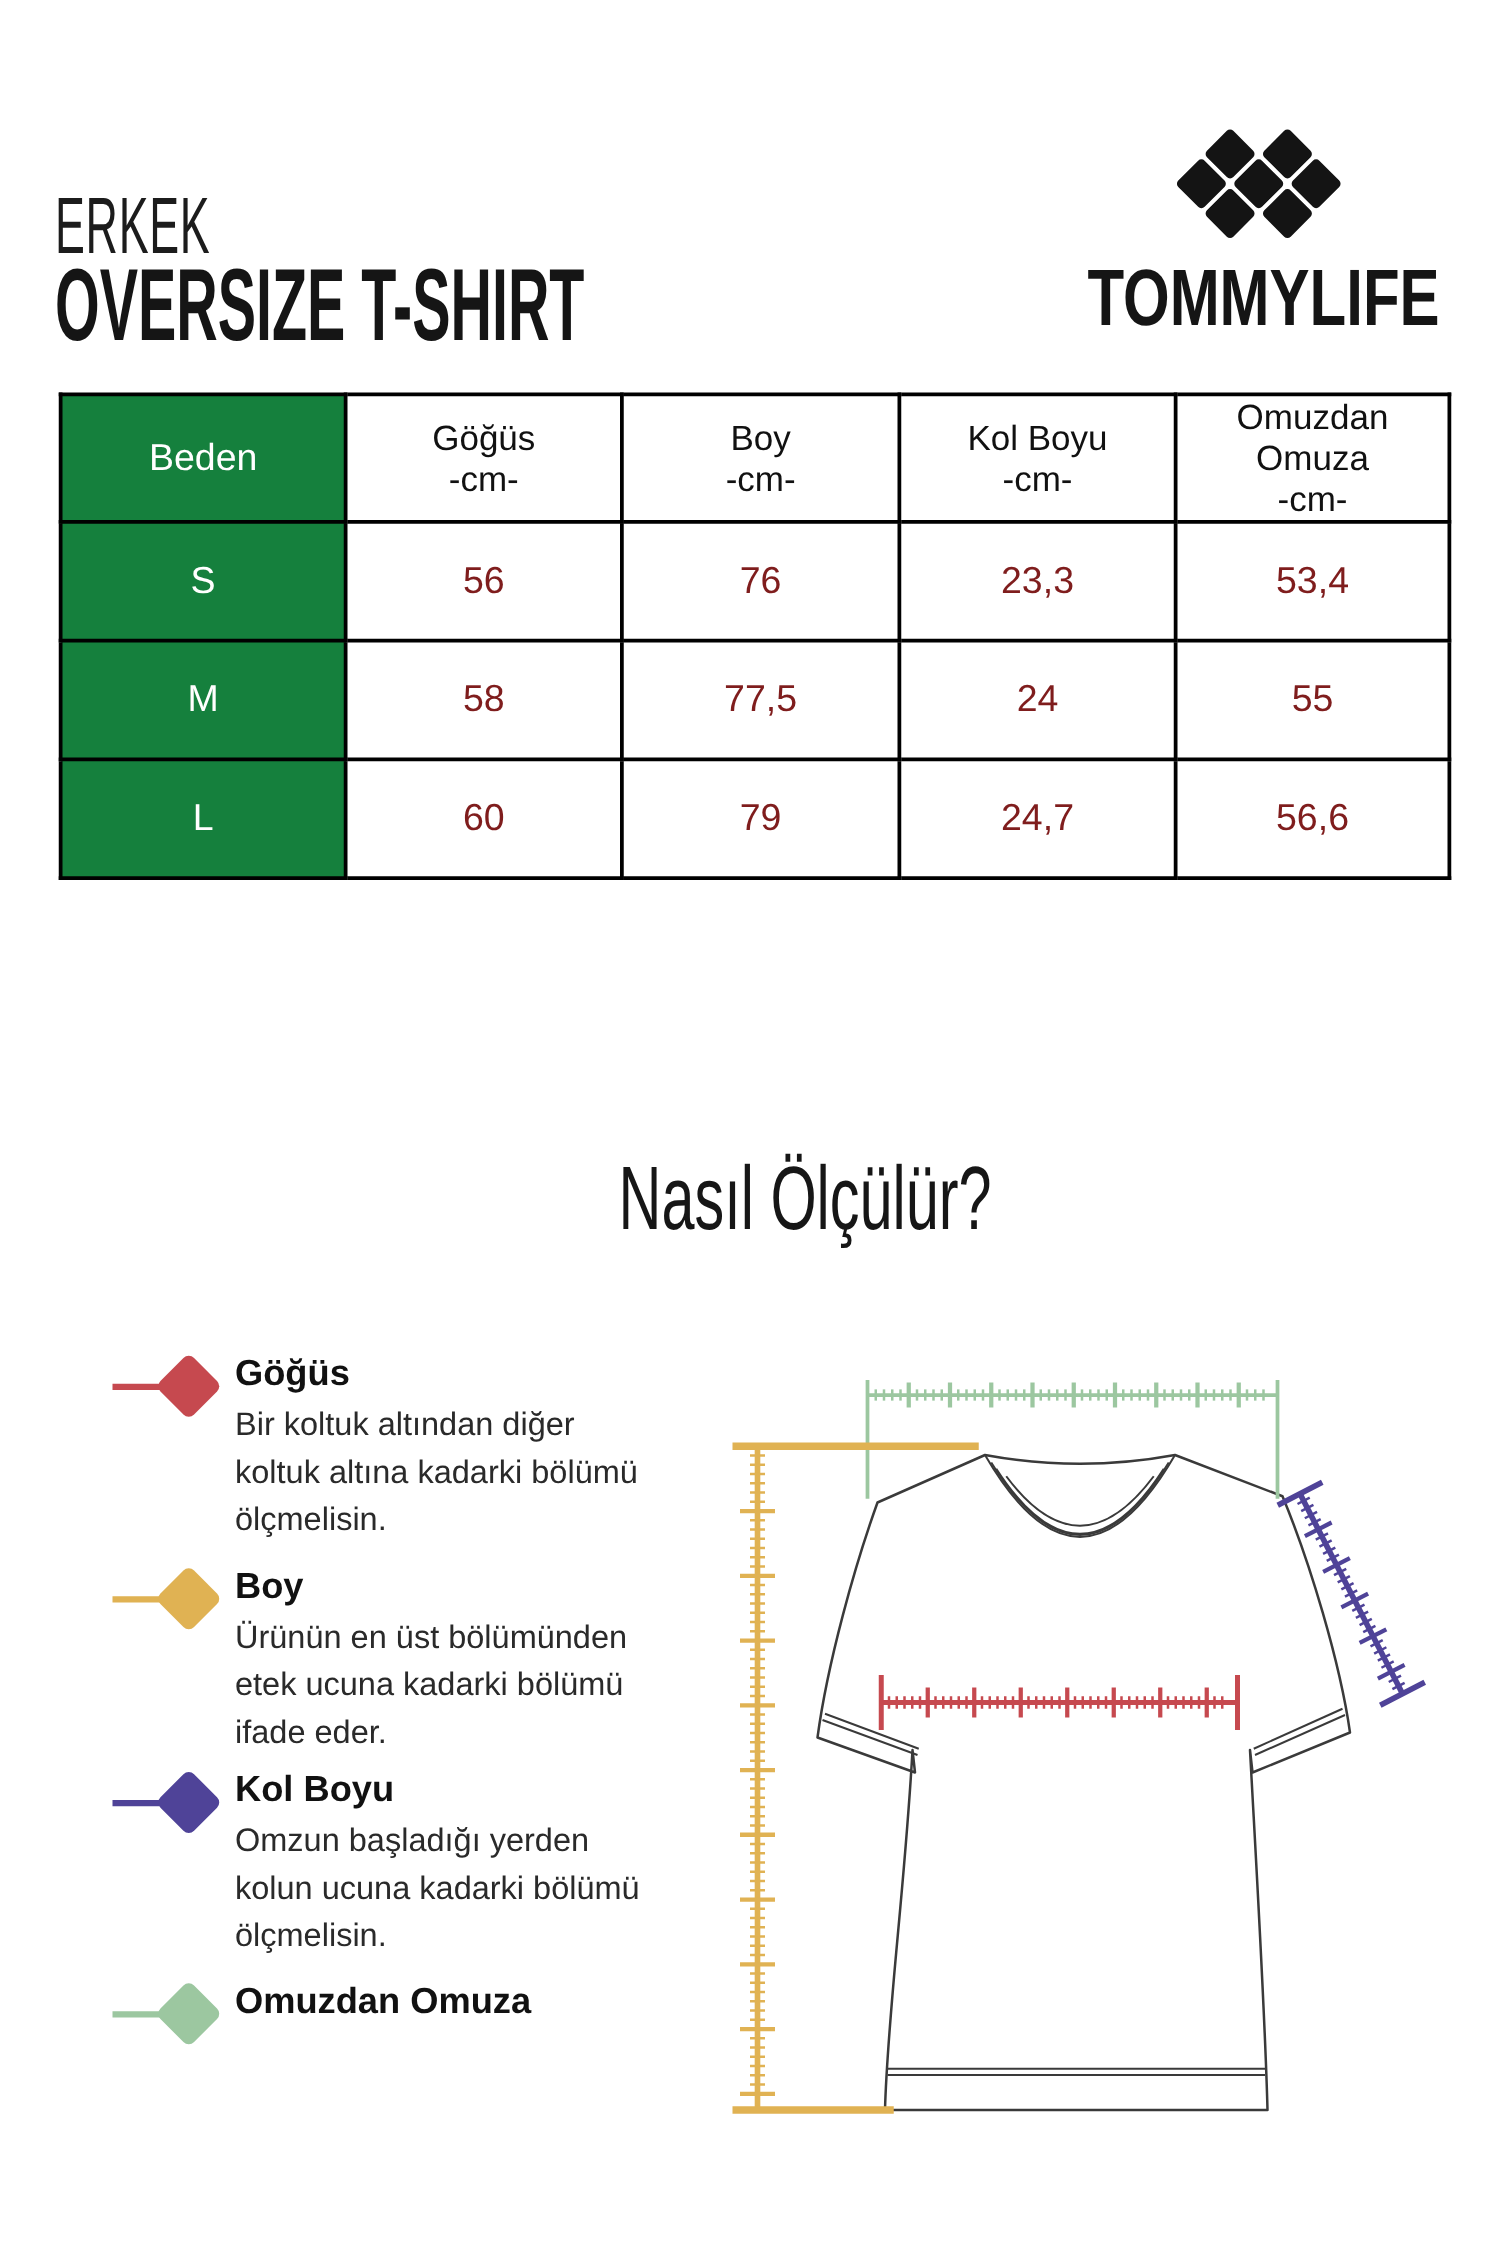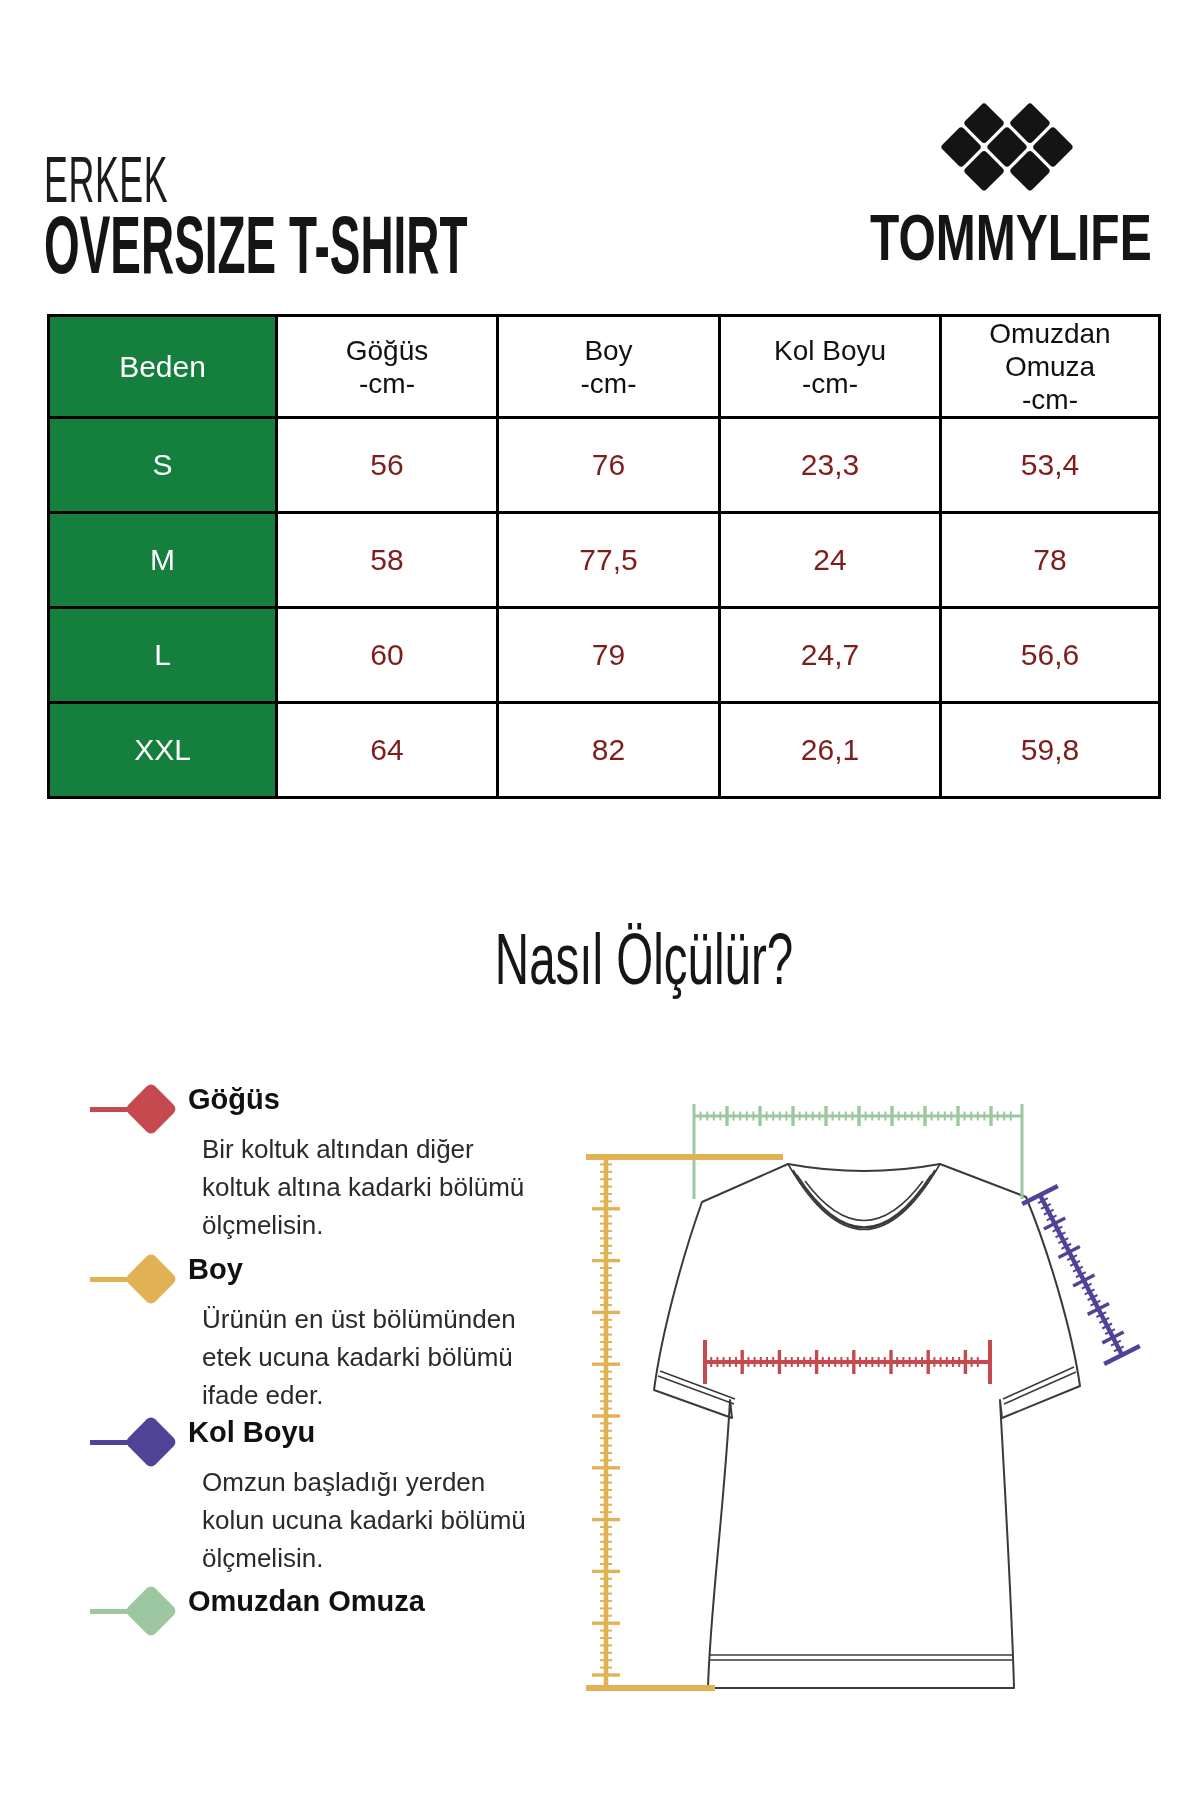--- a/index.html
+++ b/index.html
@@ -29,21 +29,21 @@
   .measure-heading{position:absolute;left:0;top:920px;width:1200px;text-align:center;padding-left:44px;}
   .measure-heading span{display:inline-block;font-size:72px;line-height:1.1;font-weight:400;color:#161616;
             transform:scaleX(.66);transform-origin:center top;white-space:nowrap;}
 
   .legend-item{position:absolute;left:0;width:460px;}
   .legend-marker{position:absolute;left:90px;top:6px;width:80px;height:44px;}
   .marker-line{position:absolute;left:0;top:19px;width:56px;height:5px;}
   .marker-diamond{position:absolute;left:42px;top:2px;width:38px;height:38px;border-radius:6px;transform:rotate(45deg);}
   .legend-text{margin-left:188px;}
   .legend-label{font-size:29px;font-weight:700;color:#111;line-height:34px;margin:0 0 4px 0;}
-  .legend-desc{font-size:26px;font-weight:400;color:#2a2a2a;line-height:38px;margin:14px;width:332px;}
+  .legend-desc{font-size:26px;font-weight:400;color:#2a2a2a;line-height:38px;margin:0;width:332px;}
 
   
   .diagram{position:absolute;left:500px;top:1080px;width:660px;height:620px;}
   .tee-line{fill:none;stroke:#3a3a3a;stroke-width:1.6;}
   .tee-body{fill:#ffffff;stroke:#3a3a3a;stroke-width:2;stroke-linejoin:round;}
 </style>
 </head>
 <body>
 
 <div class="page">
@@ -100,35 +100,28 @@
         <td>56</td>
         <td>76</td>
         <td>23,3</td>
         <td>53,4</td>
       </tr>
       <tr>
         <td class="size-col">M</td>
         <td>58</td>
         <td>77,5</td>
         <td>24</td>
-        <td>78</td>
+        <td>55</td>
       </tr>
       <tr>
         <td class="size-col">L</td>
         <td>60</td>
         <td>79</td>
         <td>24,7</td>
         <td>56,6</td>
-      </tr>
-      <tr>
-        <td class="size-col">XXL</td>
-        <td>64</td>
-        <td>82</td>
-        <td>26,1</td>
-        <td>59,8</td>
       </tr>
     </tbody>
   </table>
 
   <div class="measure-heading">
     <span>Nasıl Ölçülür?</span>
   </div>
 
   <div class="legend-item" style="top:1082px">
     <div class="legend-marker">

